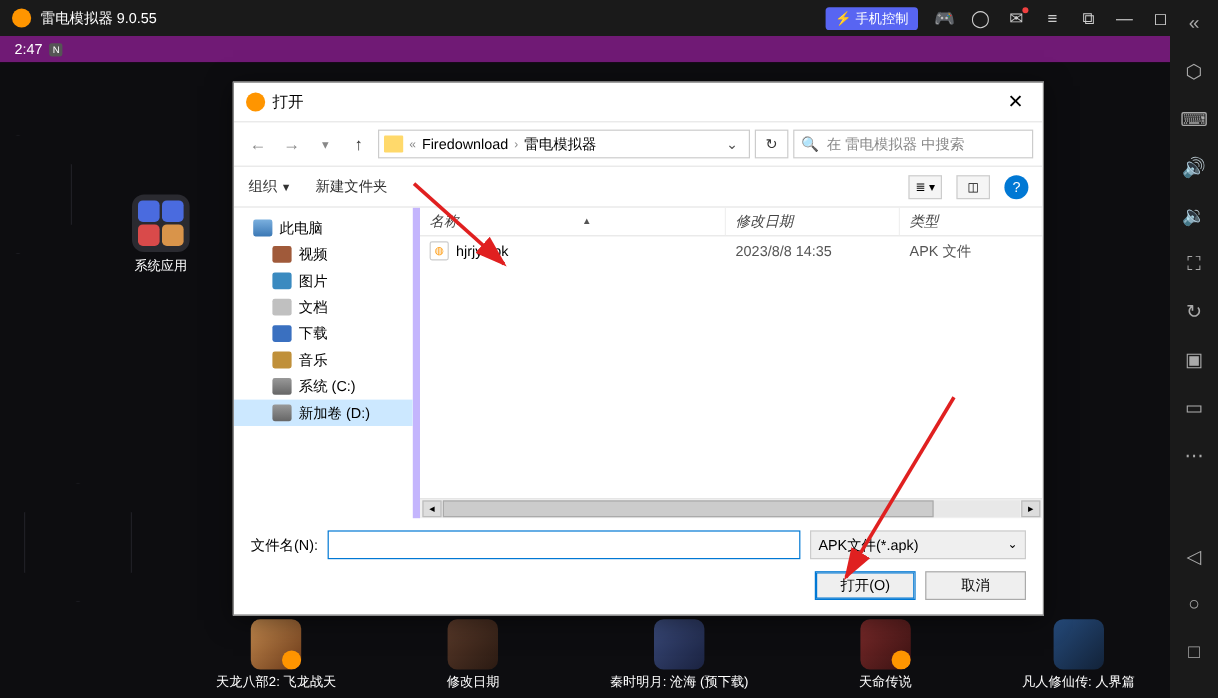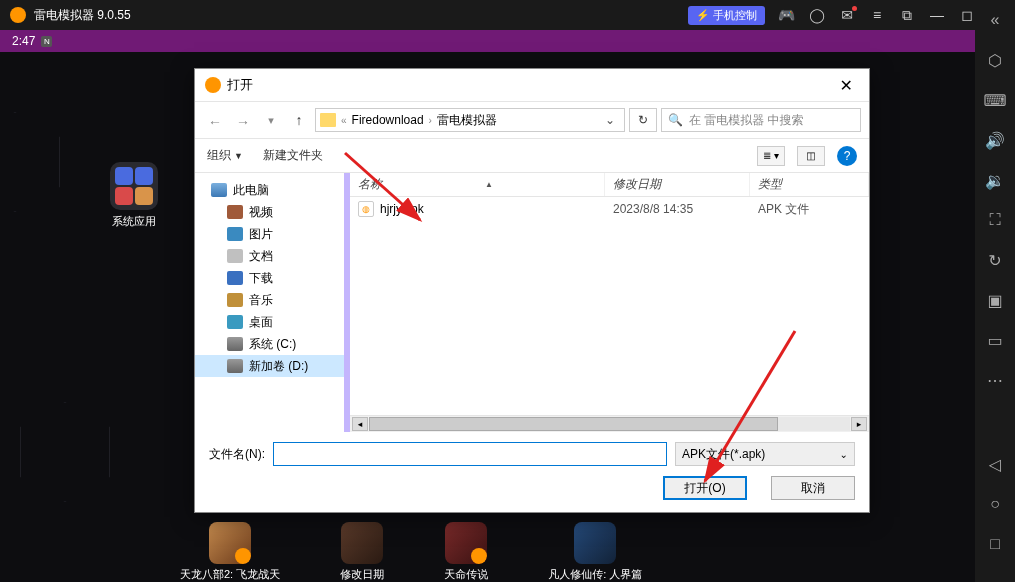--- a/index.html
+++ b/index.html
@@ -16,21 +16,21 @@
 .sb-time { font-weight: 500; }
 .sb-badge { width:11px; height:11px; background:#555; margin-left:6px; border-radius:2px; font-size:8px; display:flex; align-items:center; justify-content:center;}
 .sb-right { margin-left: auto; display: flex; align-items: center; gap: 2px; }
 
 .desktop { position: absolute; top: 52px; left: 0; width: 975px; height: 530px; background: #0d0d10; }
 .hexa { position:absolute; width:90px; height:100px; border:1px solid #1f1f25; clip-path: polygon(50% 0%, 100% 25%, 100% 75%, 50% 100%, 0% 75%, 0% 25%); }
 .app-icon-group { position: absolute; left: 110px; top: 110px; text-align: center; color: #fff; font-size: 11px; }
 .app-icon-group .folder { width: 48px; height: 48px; background: #2a2a30; border-radius: 10px; display:grid; grid-template-columns:1fr 1fr; gap:2px; padding:5px; margin-bottom:4px;}
 .app-icon-group .folder div { border-radius:4px; }
 
-.dock { position: absolute; bottom: 0; left: 0; width: 975px; height: 72px; display: flex; align-items: flex-end; padding: 0 0 0 180px; gap: 60px; }
+.dock { position: absolute; bottom: 0; left: 0; width: 975px; height: 72px; display: flex; align-items: center; padding: 0 0 0 180px; gap: 92px; }
 .dock-item { text-align: center; color: #fff; font-size: 11px; }
 .dock-item .ico { width: 42px; height: 42px; border-radius: 8px; margin: 0 auto 3px; background:linear-gradient(135deg,#8b4a2e,#3a2515); position:relative; overflow:hidden;}
 .dock-item .ico .corner { position:absolute; bottom:0; right:0; width:16px; height:16px; background:#ff9500; border-radius:50%; }
 
 .sidebar-right { position: absolute; right: 0; top: 0; width: 40px; height: 582px; background: #1a1a1a; display: flex; flex-direction: column; align-items: center; padding-top: 10px; gap: 20px; }
 .sidebar-right .sbi { width: 20px; height: 20px; color: #aaa; font-size: 16px; display:flex; align-items:center; justify-content:center; cursor:pointer;}
 .sidebar-right .spacer { flex:1; }
 
 
 .dialog { position: absolute; left: 194px; top: 68px; width: 676px; height: 445px; background: #fff; border: 1px solid #888; box-shadow: 0 4px 20px rgba(0,0,0,0.5); display:flex; flex-direction:column; }
@@ -82,21 +82,21 @@
 .scroll-h .sbtn { width:16px; height:14px; background:#ddd; border:1px solid #bbb; font-size:9px; display:flex; align-items:center; justify-content:center; cursor:pointer;}
 .scroll-h .track { flex:1; height:14px; background:#e8e8e8; margin:0 1px; position:relative;}
 .scroll-h .thumb { position:absolute; left:0; top:0; width:85%; height:100%; background:#ccc; border:1px solid #aaa;}
 
 .dlg-footer { padding:10px 14px 12px; font-size:12px;}
 .fn-row { display:flex; align-items:center; gap:8px; margin-bottom:10px;}
 .fn-label { color:#000000;}
 .fn-input { flex:1; height:24px; border:1px solid #0078d4; padding:0 6px; outline:none;}
 .ft-select { width:180px; height:24px; border:1px solid #ccc; background:#efefef; display:flex; align-items:center; padding:0 6px; cursor:pointer;}
 .ft-select .dd { margin-left:auto; font-size:10px;}
-.btn-row { display:flex; justify-content:flex-end; gap:24px;}
+.btn-row { display:flex; justify-content:flex-end; gap:8px;}
 .btn { width:84px; height:24px; border:1px solid #aaa; background:#efefef; cursor:pointer; font-size:12px;}
 .btn.primary { border:1px solid #0078d4; box-shadow: inset 0 0 0 1px #0078d4;}
 
 .arrow-annot { position:absolute; pointer-events:none; }
 .arrow-annot svg { overflow:visible; }
 </style>
 </head>
 <body>
 
 <div class="titlebar">
@@ -139,20 +139,21 @@
         <div style="background:#d9944a;"></div>
     </div>
     <span>系统应用</span>
   </div>
 
   <div class="dock">
     <div class="dock-item"><div class="ico" style="background:linear-gradient(135deg,#c48a4e,#6b3a1a);">
           <div class="corner"></div>
         </div><span>天龙八部2: 飞龙战天</span></div>
     <div class="dock-item"><div class="ico" style="background:linear-gradient(135deg,#5a3a2a,#2a1a12);"></div><span>修改日期</span></div>
+    <div class="dock-item"><div class="ico" style="background:linear-gradient(135deg,#3a4a7a,#1a2240);"></div><span>秦时明月: 沧海 (预下载)</span></div>
     <div class="dock-item"><div class="ico" style="background:linear-gradient(135deg,#7a2a2a,#3a1212);">
           <div class="corner"></div>
         </div><span>天命传说</span></div>
     <div class="dock-item"><div class="ico" style="background:linear-gradient(135deg,#254a7a,#122238);"></div><span>凡人修仙传: 人界篇</span></div>
   </div>
 </div>
 
 <div class="sidebar-right">
   <div class="sbi">«</div>
   <div class="sbi">⬡</div>
@@ -229,24 +230,20 @@
           <div class="tree-ico" style="background:#c0c0c0;"></div>
           <span>文档</span>
         </div>
       <div class="tree-item indent">
           <div class="tree-ico" style="background:#3a70c0;"></div>
           <span>下载</span>
         </div>
       <div class="tree-item indent">
           <div class="tree-ico" style="background:#c0903a;"></div>
           <span>音乐</span>
-        </div>
-      <div class="tree-item indent">
-          <div class="tree-ico" style="background:#3a9ac0;"></div>
-          <span>桌面</span>
         </div>
       <div class="tree-item indent">
           <div class="tree-ico drive"></div>
           <span>系统 (C:)</span>
         </div>
       <div class="tree-item indent sel">
           <div class="tree-ico drive"></div>
           <span>新加卷 (D:)</span>
         </div>
     </div>

